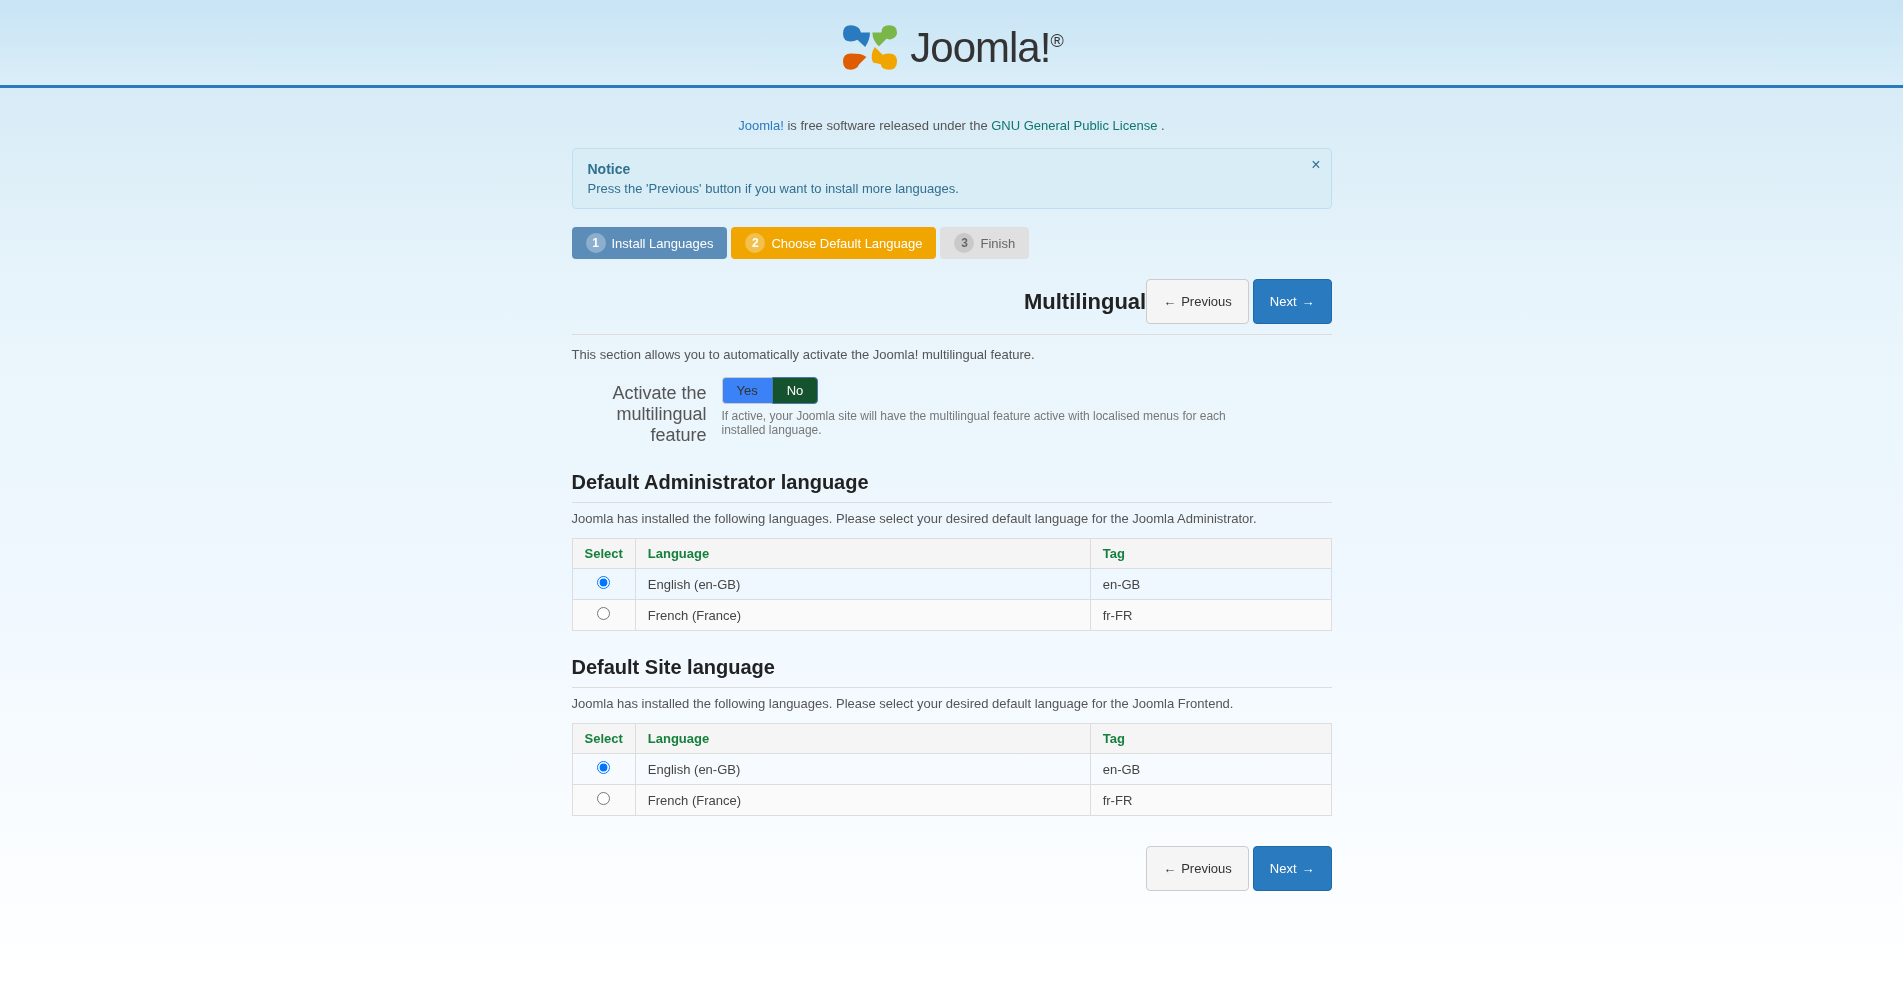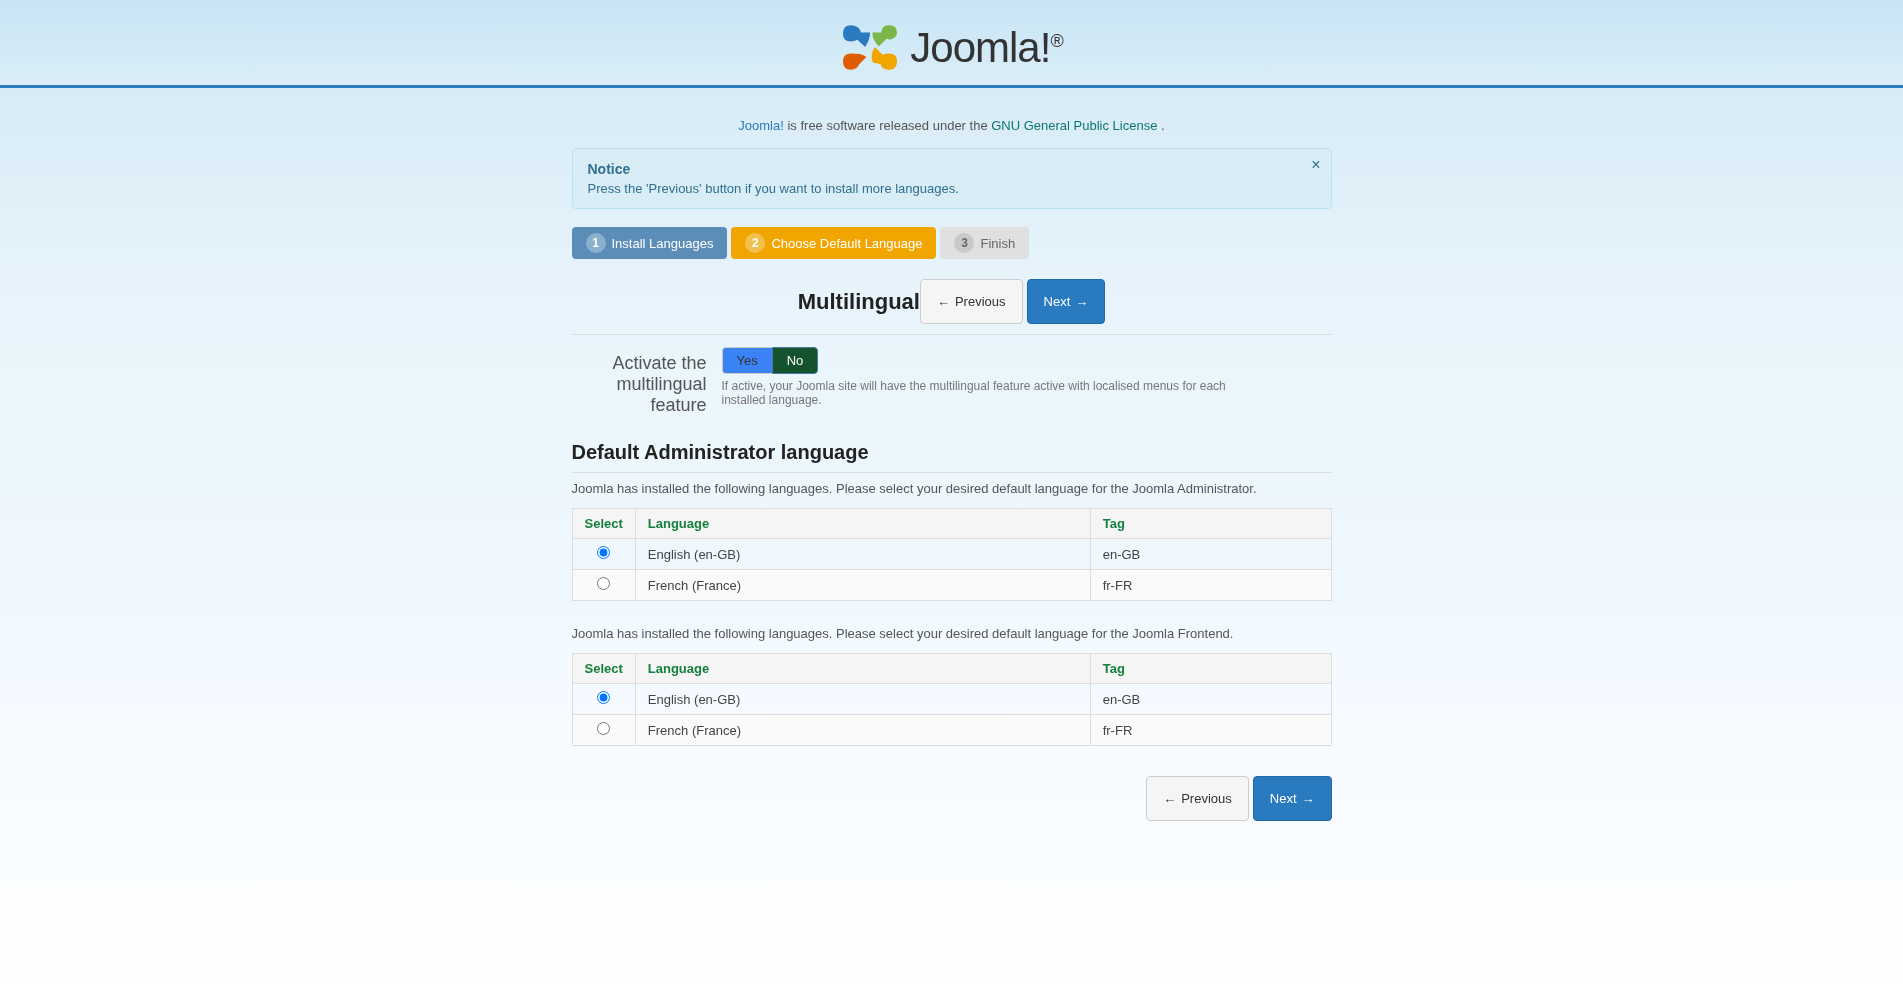--- a/index.html
+++ b/index.html
@@ -122,21 +122,21 @@
       background: rgba(255,255,255,0.3);
     }
     .step.current .step-num {
       background: rgba(255,255,255,0.3);
     }
     .step.inactive .step-num {
       background: rgba(0,0,0,0.1);
     }
     .section-header {
       display: flex;
-      justify-content: center;
+      justify-content: flex-end;
       align-items: center;
       margin-bottom: 10px;
     }
     .section-title {
       font-size: 22px;
       font-weight: 700;
       color: #222;
     }
     .btn-group {
       display: flex;
@@ -327,20 +327,21 @@
       </button>
       <button class="btn-next">
         <span>Next</span>
         <span>→</span>
       </button>
     </div>
   </div>
 
   <hr class="section-divider">
 
+  <div class="desc-text">This section allows you to automatically activate the Joomla! multilingual feature.</div>
 
   <div class="multilingual-row">
     <div class="multilingual-label">Activate the multilingual feature</div>
     <div>
       <div class="toggle-buttons">
         <button class="toggle-yes">Yes</button>
         <button class="toggle-no">No</button>
       </div>
       <div class="toggle-hint">If active, your Joomla site will have the multilingual feature active with localised menus for each installed language.</div>
     </div>
@@ -370,20 +371,21 @@
             <input type="radio" name="admin_lang" style="">
           </td>
           <td>French (France)</td>
           <td>fr-FR</td>
         </tr>
       </tbody>
     </table>
   </div>
 
   <div class="sub-section">
+    <div class="sub-section-title">Default Site language</div>
     <div class="sub-desc">Joomla has installed the following languages. Please select your desired default language for the Joomla Frontend.</div>
     <table class="lang-table">
       <thead>
         <tr>
           <th class="radio-cell">Select</th>
           <th>Language</th>
           <th>Tag</th>
         </tr>
       </thead>
       <tbody>

